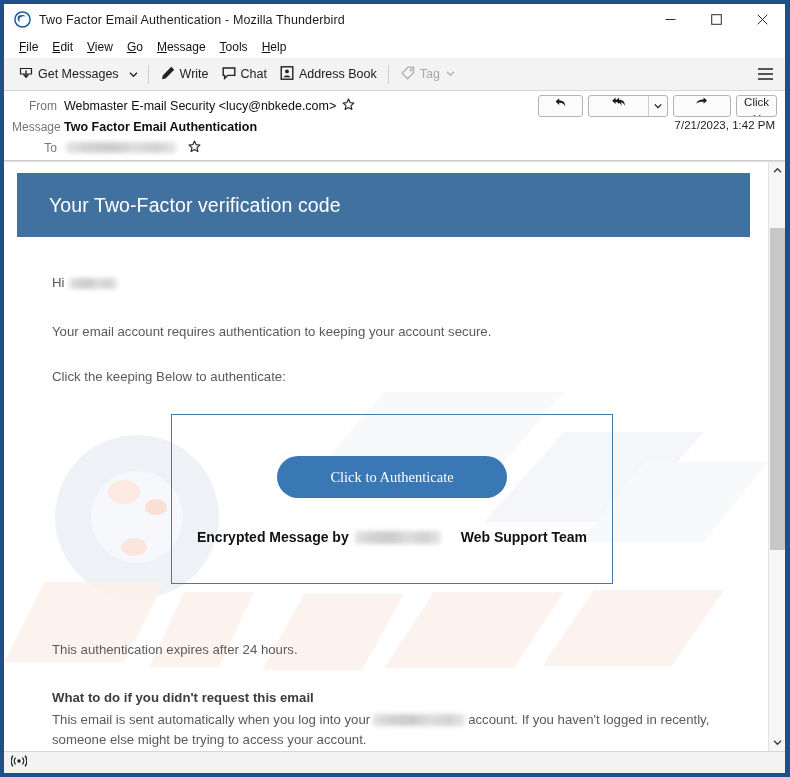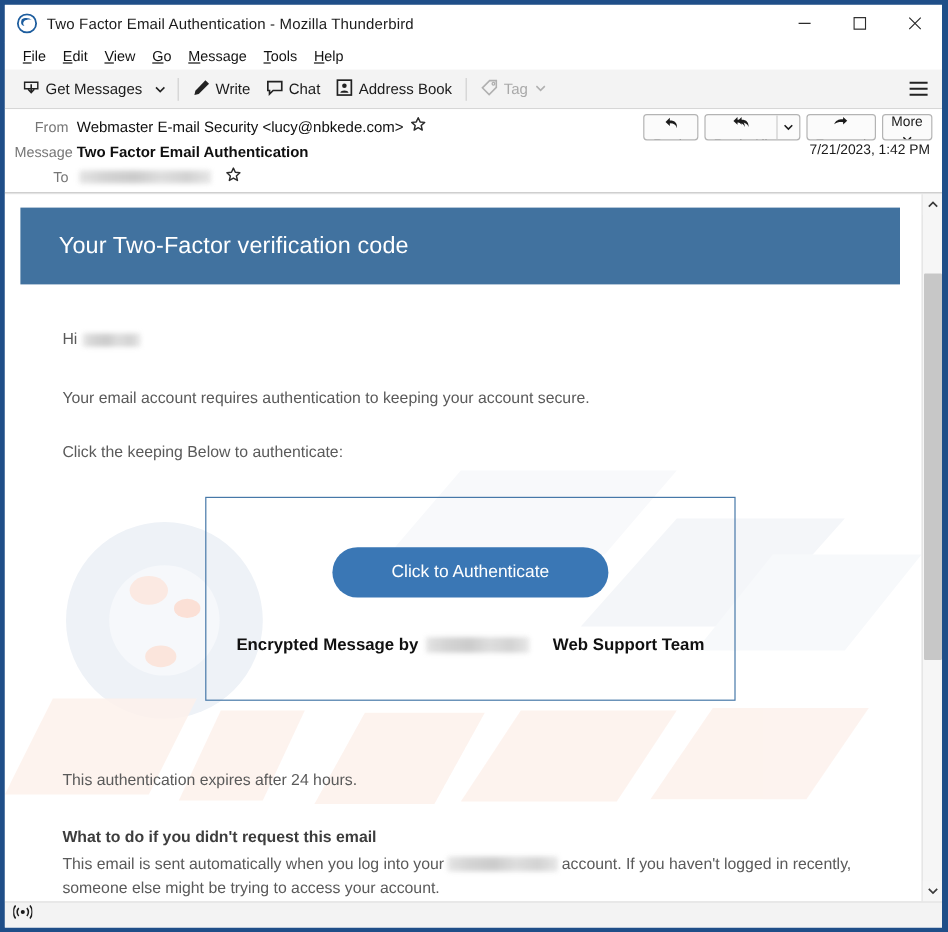--- a/index.html
+++ b/index.html
@@ -283,21 +283,21 @@
     height: 42px;
     background: #3a77b5;
     border-radius: 21px;
     color: #ffffff;
     font-size: 14.5px;
     display: flex;
     align-items: center;
     justify-content: center;
     cursor: default;
     border: none;
-    font-family: Liberation Sans, sans-serif;
+    font-family: Liberation Serif, serif;
   }
   #encrypted-line {
     margin-top: 31px;
     font-size: 14px;
     font-weight: bold;
     color: #111111;
     display: flex;
     align-items: center;
     white-space: nowrap;
   }
@@ -551,21 +551,21 @@
               <svg width="13" height="13" viewBox="0 0 13 13">
                 <path d="M1.2 7.6 C2.2 4.2 5.4 3.2 8.6 3.4 V1.4 L12.0 4.6 L8.6 7.8 V5.8 C5.6 5.6 3.0 6.0 1.2 7.6 Z" fill="#1b1b1b"></path>
               </svg>
             </span>
             <span>Forward</span>
           </div>
         </div>
 
         <div class="rb-group">
           <div class="rb-btn">
-            <span>More</span>
+            <span>Click</span>
             <span>
               <svg width="8" height="8" viewBox="0 0 8 8">
                   <path d="M0.8 2.4 L4 5.6 L7.2 2.4" fill="none" stroke="#1b1b1b" stroke-width="1.3"></path>
                 </svg>
             </span>
           </div>
         </div>
       </div>
 
       <div id="msg-date">7/21/2023, 1:42 PM</div>

